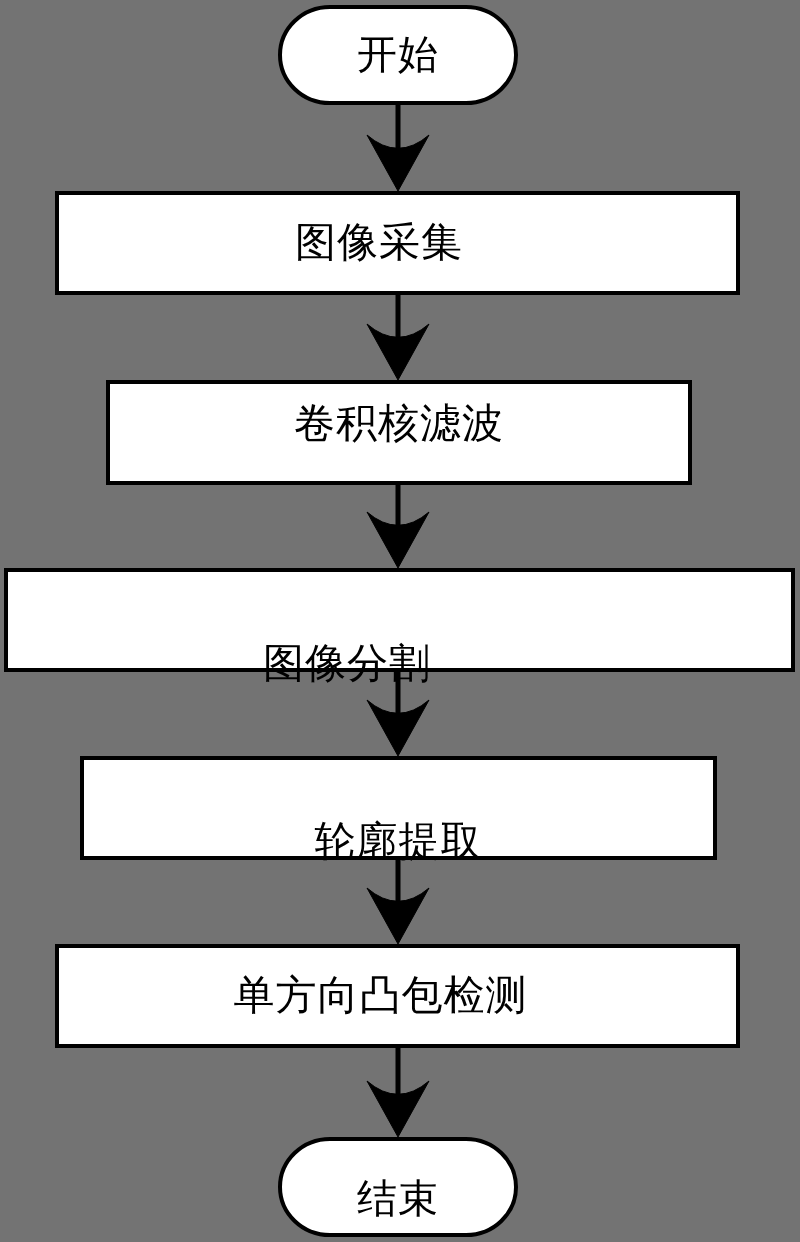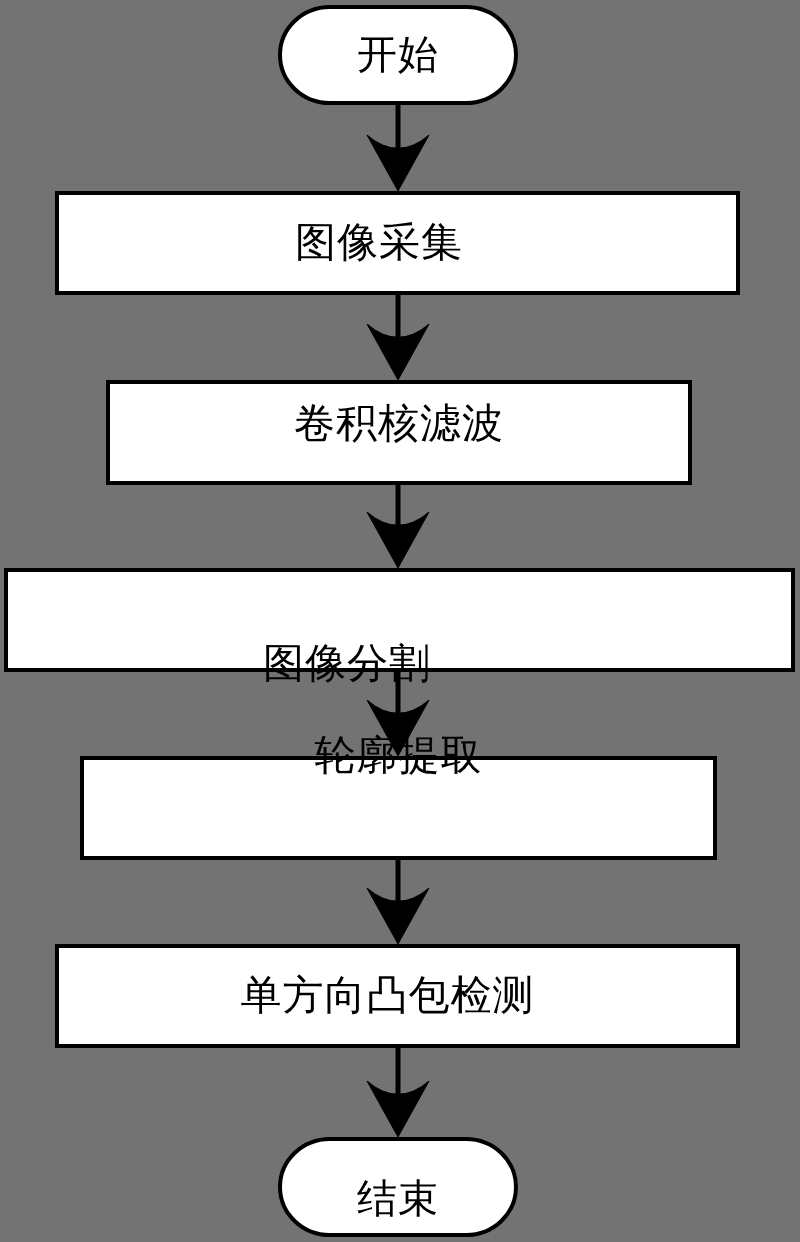--- a/index.html
+++ b/index.html
@@ -85,18 +85,18 @@
         <rect x="57" y="946" width="681" height="100" rx="0" ry="0" fill="#ffffff" stroke="#000000" stroke-width="4"></rect>
         <rect x="280" y="1139" width="236" height="96" rx="50" ry="50" fill="#ffffff" stroke="#000000" stroke-width="4"></rect>
       </g>
   </svg>
 
   <div id="labels-layer">
       <div class="node-label terminator-label" style="left: 278px; top: 5px; width: 240px; height: 100px;">开始</div>
       <div class="node-label" style="left: 55px; top: 191px; width: 648px; height: 104px;">图像采集</div>
       <div class="node-label" style="left: 106px; top: 380px; width: 586px; height: 87px;">卷积核滤波</div>
       <div class="node-label" style="left: 12px; top: 568px; width: 670px; height: 104px; margin-top: 44px;">图像分割</div>
-      <div class="node-label" style="left: 80px; top: 714px; width: 637px; height: 84px;">轮廓提取</div>
-      <div class="node-label" style="left: 45px; top: 944px; width: 685px; height: 104px;">单方向凸包检测</div>
+      <div class="node-label" style="left: 80px; top: 800px; width: 637px; height: 84px;">轮廓提取</div>
+      <div class="node-label" style="left: 38px; top: 944px; width: 685px; height: 104px;">单方向凸包检测</div>
       <div class="node-label terminator-label" style="left: 278px; top: 1137px; width: 240px; height: 124px;">结束</div>
     </div>
 
 </div>
 
 </body></html>

